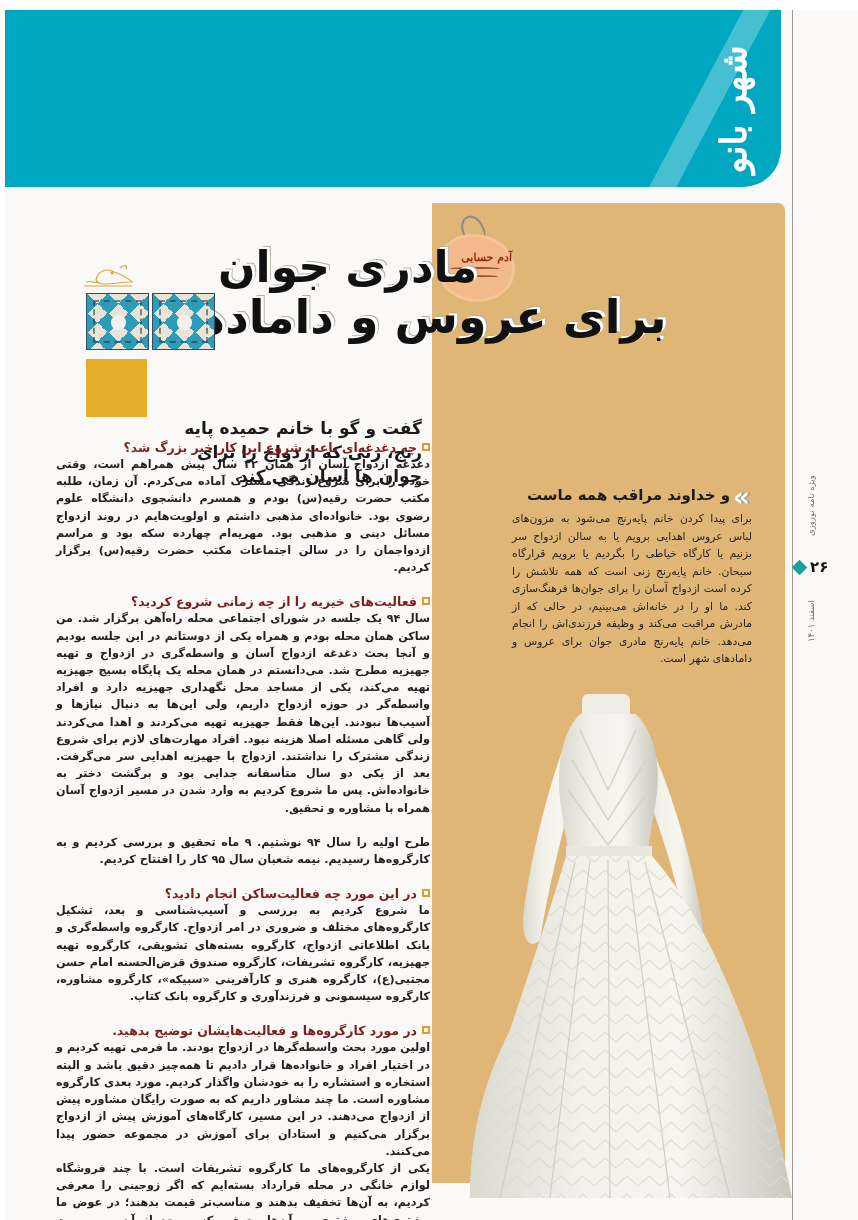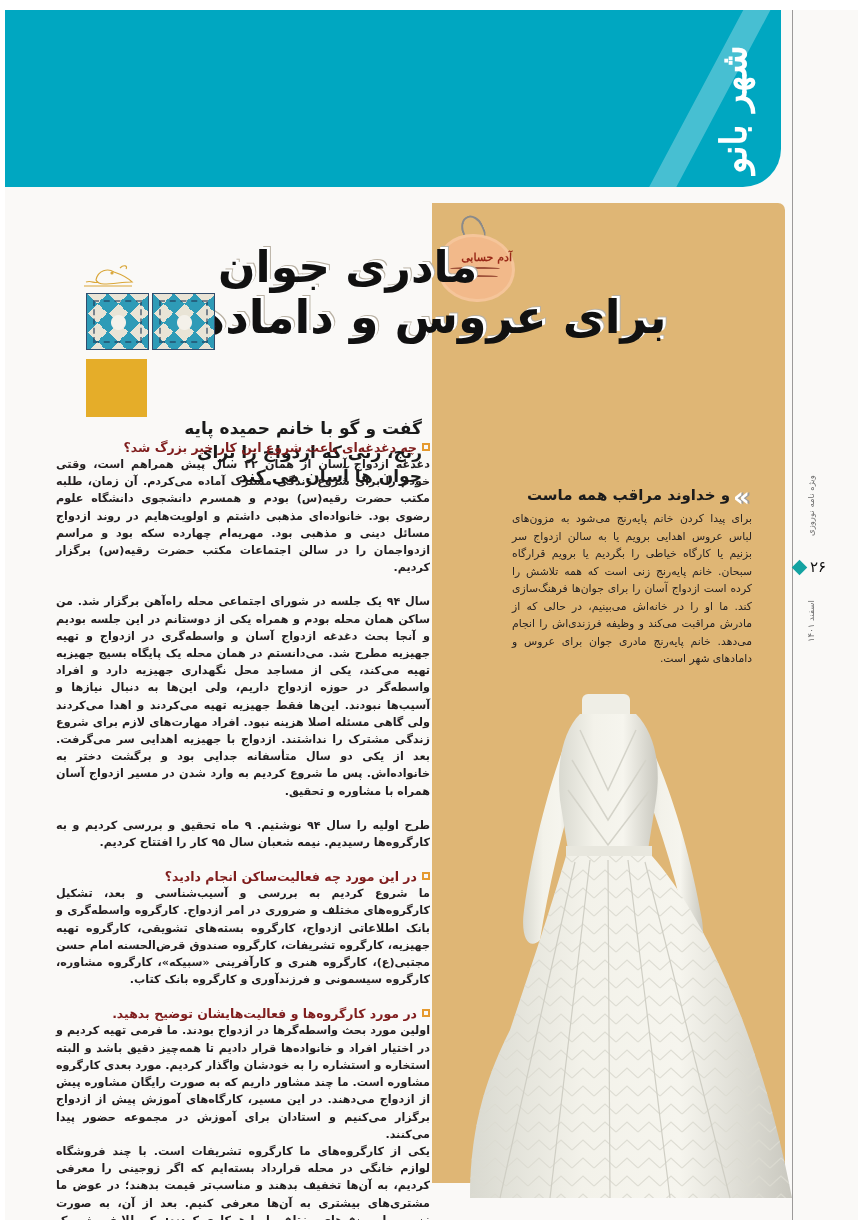--- a/index.html
+++ b/index.html
@@ -57,21 +57,21 @@
   .quote-chev { position: absolute; left: 733px; top: 486px; width: 30px; height: 24px; color: #ffffff; font-size: 26px; font-weight: bold; line-height: 22px; text-shadow: 2px 0 0 #9a9a9a; }
   .quote-body { position: absolute; left: 494px; top: 510px; width: 240px; direction: rtl; text-align: justify; font-weight: normal; font-size: 10.8px; line-height: 17.5px; color: #231f20; margin-left: 18px; }
 
   
   .dress { position: absolute; left: 440px; top: 650px; width: 360px; height: 560px; }
 
   
   .mag-label { position: absolute; left: 806px; top: 475px; width: 16px; height: 80px; writing-mode: vertical-rl; transform: rotate(180deg); font-size: 8.5px; color: #6d6d6d; direction: rtl; white-space: nowrap; }
   .mag-date { position: absolute; left: 806px; top: 578px; width: 16px; height: 64px; writing-mode: vertical-rl; transform: rotate(180deg); font-size: 8.5px; color: #6d6d6d; white-space: nowrap; }
   .page-dia { position: absolute; left: 794px; top: 562px; width: 11px; height: 11px; background: #14a3a2; transform: rotate(45deg); }
-  .page-num { position: absolute; left: 810px; top: 558px; font-weight: normal; font-size: 15px; color: #111; }
+  .page-num { position: absolute; left: 810px; top: 558px; font-weight: bold; font-size: 15px; color: #111; }
 </style>
 </head>
 <body>
 
 <div class="page">
   <div class="banner">
     <div class="banner-swoosh"></div>
     <div class="banner-logo">شهر بانو</div>
   </div>
 
@@ -106,20 +106,21 @@
 
 <div class="yellow-sq"></div>
 <div class="subtitle">گفت و گو با خانم حمیده پایه رنج، زنی که ازدواج را برای جوان ها آسان می کند</div>
 
 <div class="col">
   <div class="block">
     <div class="q"><span class="bullet"></span><span>چه دغدغه‌ای باعث شروع این کار خیر بزرگ شد؟</span></div>
     <div class="a">دغدغه ازدواج آسان از همان ۲۲ سال پیش همراهم است، وقتی خودم را برای شروع زندگی مشترک آماده می‌کردم. آن زمان، طلبه مکتب حضرت رقیه(س) بودم و همسرم دانشجوی دانشگاه علوم رضوی بود. خانواده‌ای مذهبی داشتم و اولویت‌هایم در روند ازدواج مسائل دینی و مذهبی بود. مهریه‌ام چهارده سکه بود و مراسم ازدواجمان را در سالن اجتماعات مکتب حضرت رقیه(س) برگزار کردیم.</div>
   </div>
   <div class="block">
+    <div class="q"><span class="bullet"></span><span>فعالیت‌های خیریه را از چه زمانی شروع کردید؟</span></div>
     <div class="a">سال ۹۴ یک جلسه در شورای اجتماعی محله راه‌آهن برگزار شد. من ساکن همان محله بودم و همراه یکی از دوستانم در این جلسه بودیم و آنجا بحث دغدغه ازدواج آسان و واسطه‌گری در ازدواج و تهیه جهیزیه مطرح شد. می‌دانستم در همان محله یک پایگاه بسیج جهیزیه تهیه می‌کند، یکی از مساجد محل نگهداری جهیزیه دارد و افراد واسطه‌گر در حوزه ازدواج داریم، ولی این‌ها به دنبال نیازها و آسیب‌ها نبودند. این‌ها فقط جهیزیه تهیه می‌کردند و اهدا می‌کردند ولی گاهی مسئله اصلا هزینه نبود. افراد مهارت‌های لازم برای شروع زندگی مشترک را نداشتند. ازدواج با جهیزیه اهدایی سر می‌گرفت. بعد از یکی دو سال متأسفانه جدایی بود و برگشت دختر به خانواده‌اش. پس ما شروع کردیم به وارد شدن در مسیر ازدواج آسان همراه با مشاوره و تحقیق.</div>
   </div>
   <div class="block">
     <div class="a">طرح اولیه را سال ۹۴ نوشتیم. ۹ ماه تحقیق و بررسی کردیم و به کارگروه‌ها رسیدیم. نیمه شعبان سال ۹۵ کار را افتتاح کردیم.</div>
   </div>
   <div class="block">
     <div class="q"><span class="bullet"></span><span>در این مورد چه فعالیت‌ساکن انجام دادید؟</span></div>
     <div class="a">ما شروع کردیم به بررسی و آسیب‌شناسی و بعد، تشکیل کارگروه‌های مختلف و ضروری در امر ازدواج. کارگروه واسطه‌گری و بانک اطلاعاتی ازدواج، کارگروه بسته‌های تشویقی، کارگروه تهیه جهیزیه، کارگروه تشریفات، کارگروه صندوق قرض‌الحسنه امام حسن مجتبی(ع)، کارگروه هنری و کارآفرینی «سبیکه»، کارگروه مشاوره، کارگروه سیسمونی و فرزندآوری و کارگروه بانک کتاب.</div>
   </div>
   <div class="block">

